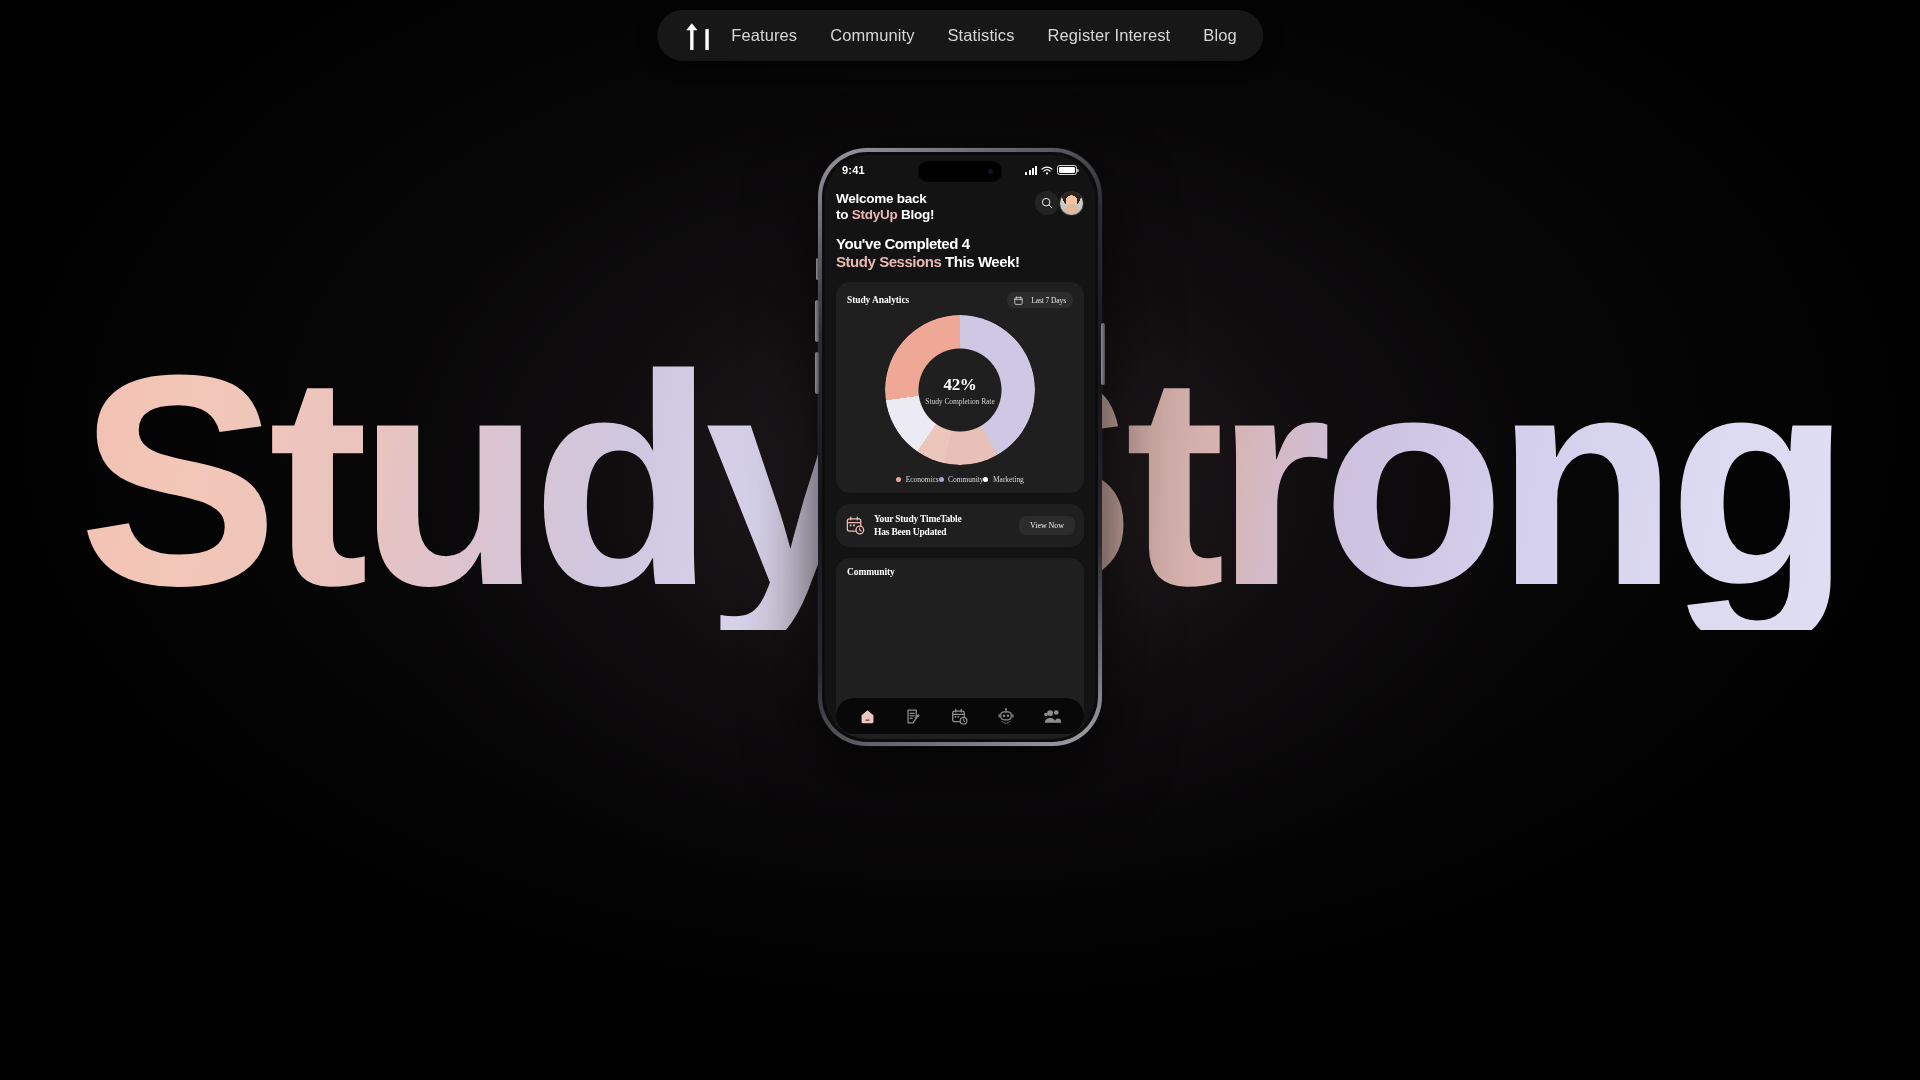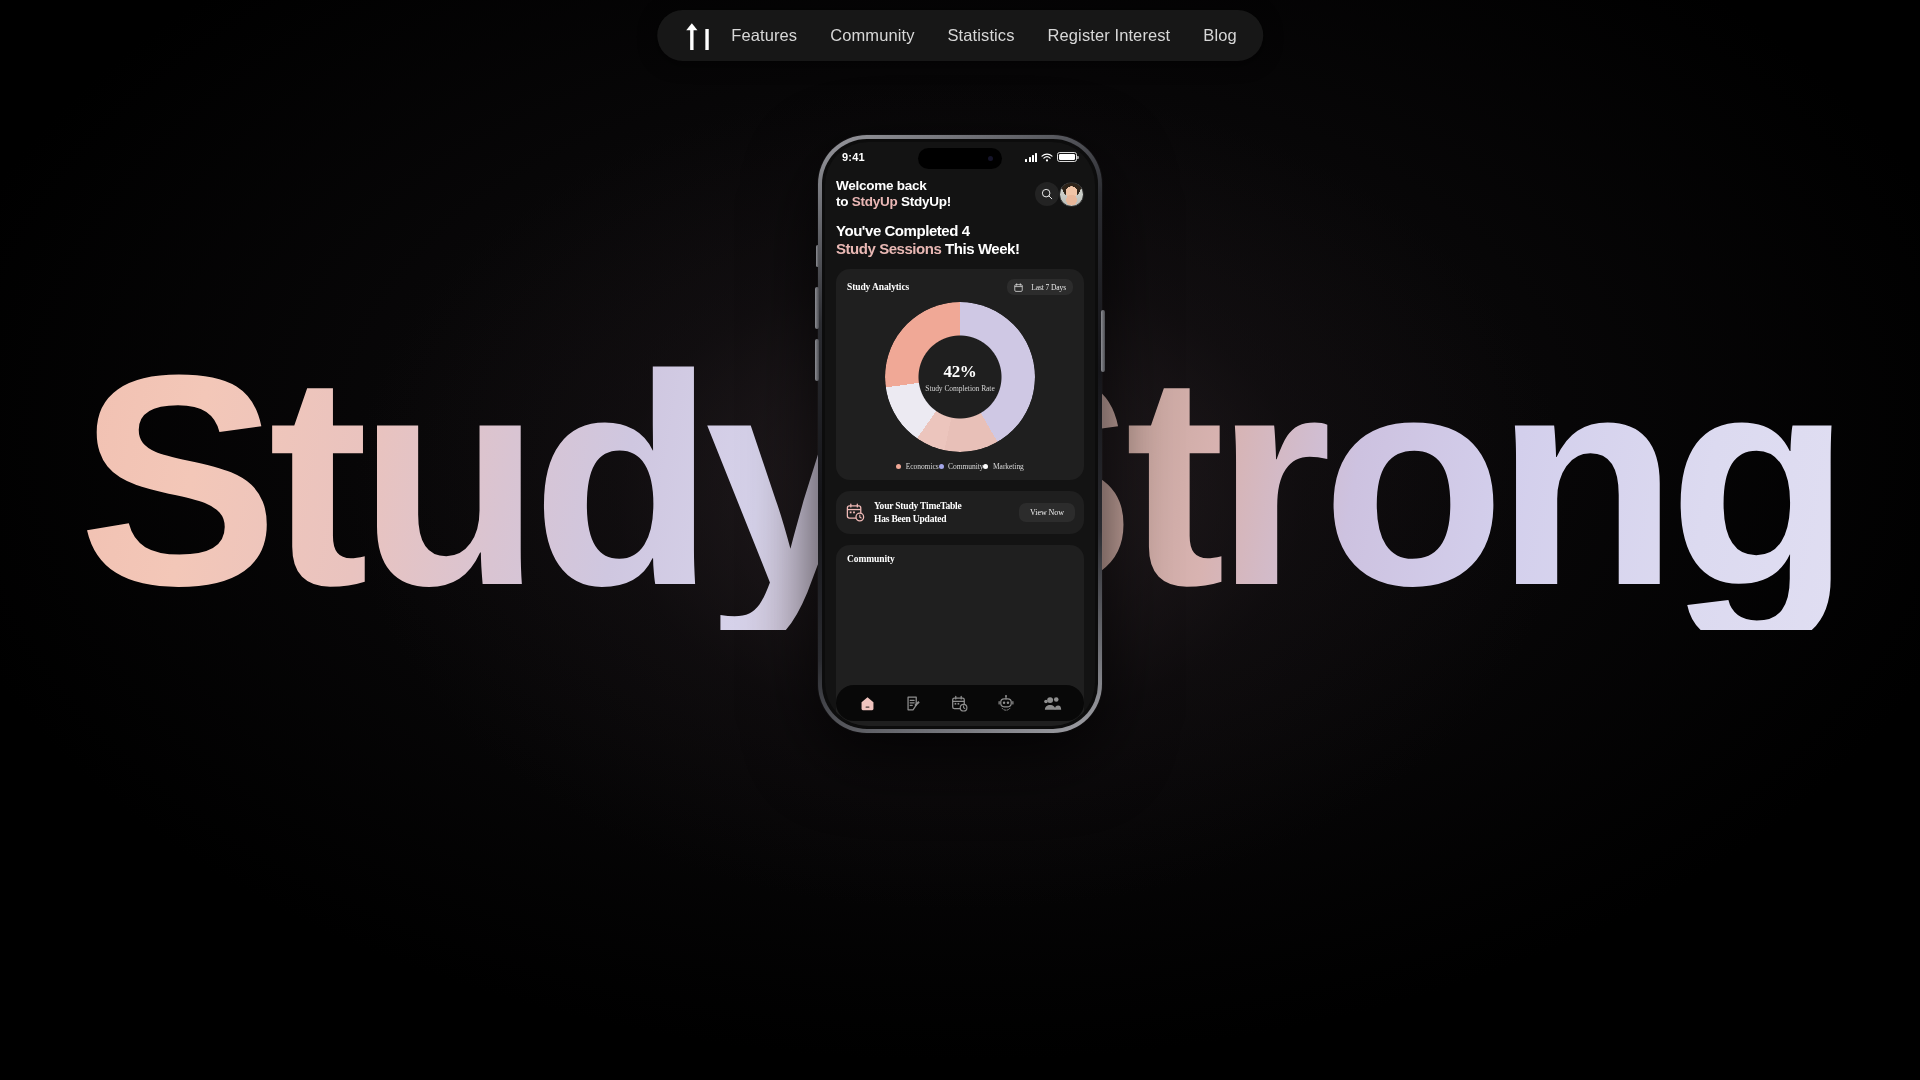--- a/index.html
+++ b/index.html
@@ -74,21 +74,21 @@
     font-size:16.5px;
     letter-spacing:.1px;
     white-space:nowrap;
     cursor:pointer;
   }
 
   
   .phone{
     position:absolute;
     left:50%; transform:translateX(-50%);
-    top:135px;
+    top:148px;
     width:284px;
     height:598px;
     border-radius:49px;
     background:linear-gradient(155deg,#9a9aa0 0%,#6f7076 10%,#2b2c31 26%,#151519 50%,#2a2b30 72%,#75767c 90%,#a3a3a9 100%);
     padding:4px;
     z-index:30;
     box-shadow:0 24px 70px rgba(0,0,0,.75), 0 0 0 1px rgba(255,255,255,.04);
   }
   .phone-inner{
     width:100%; height:100%;
@@ -145,21 +145,21 @@
   .battery span{display:block;height:100%;background:#fff;border-radius:1.3px;}
 
   
   .app{
     flex:1;
     padding:6px 11px 0 11px;
     display:flex;
     flex-direction:column;
     min-height:0;
   }
-  .welcome-row{ display:flex; align-items:center; gap:0; }
+  .welcome-row{ display:flex; align-items:flex-start; gap:0; }
   .welcome-text{ flex:1; }
   .welcome-l1{ color:#fff; font-size:13.5px; font-weight:700; letter-spacing:-.25px; line-height:16px;}
   .welcome-l2{ font-size:13.5px; font-weight:700; letter-spacing:-.25px; line-height:16px; color:#fff;}
   .brandname{ color:#eab7b5; }
   .icon-circle{
     width:24px;height:24px;border-radius:50%;
     background:#232323;display:flex;align-items:center;justify-content:center;
     flex:0 0 24px; cursor:pointer;
   }
   .avatar{
@@ -326,21 +326,21 @@
               <span></span>
             </div>
         </div>
       </div>
 
       <div class="app">
 
         <div class="welcome-row">
           <div class="welcome-text">
             <div class="welcome-l1">Welcome back</div>
-            <div class="welcome-l2"><span>to </span><span class="brandname">StdyUp</span><span> StdyUp!</span></div>
+            <div class="welcome-l2"><span>to </span><span class="brandname">StdyUp</span><span> Blog!</span></div>
           </div>
           <div class="icon-circle">
             <svg width="12" height="12" viewBox="0 0 14 14">
               <circle cx="6" cy="6" r="4.4" stroke="#ededed" stroke-width="1.15" fill="none"></circle>
               <path d="M9.3 9.3 L12.6 12.6" stroke="#ededed" stroke-width="1.15" stroke-linecap="round"></path>
             </svg>
           </div>
           <div class="avatar"></div>
         </div>
 

